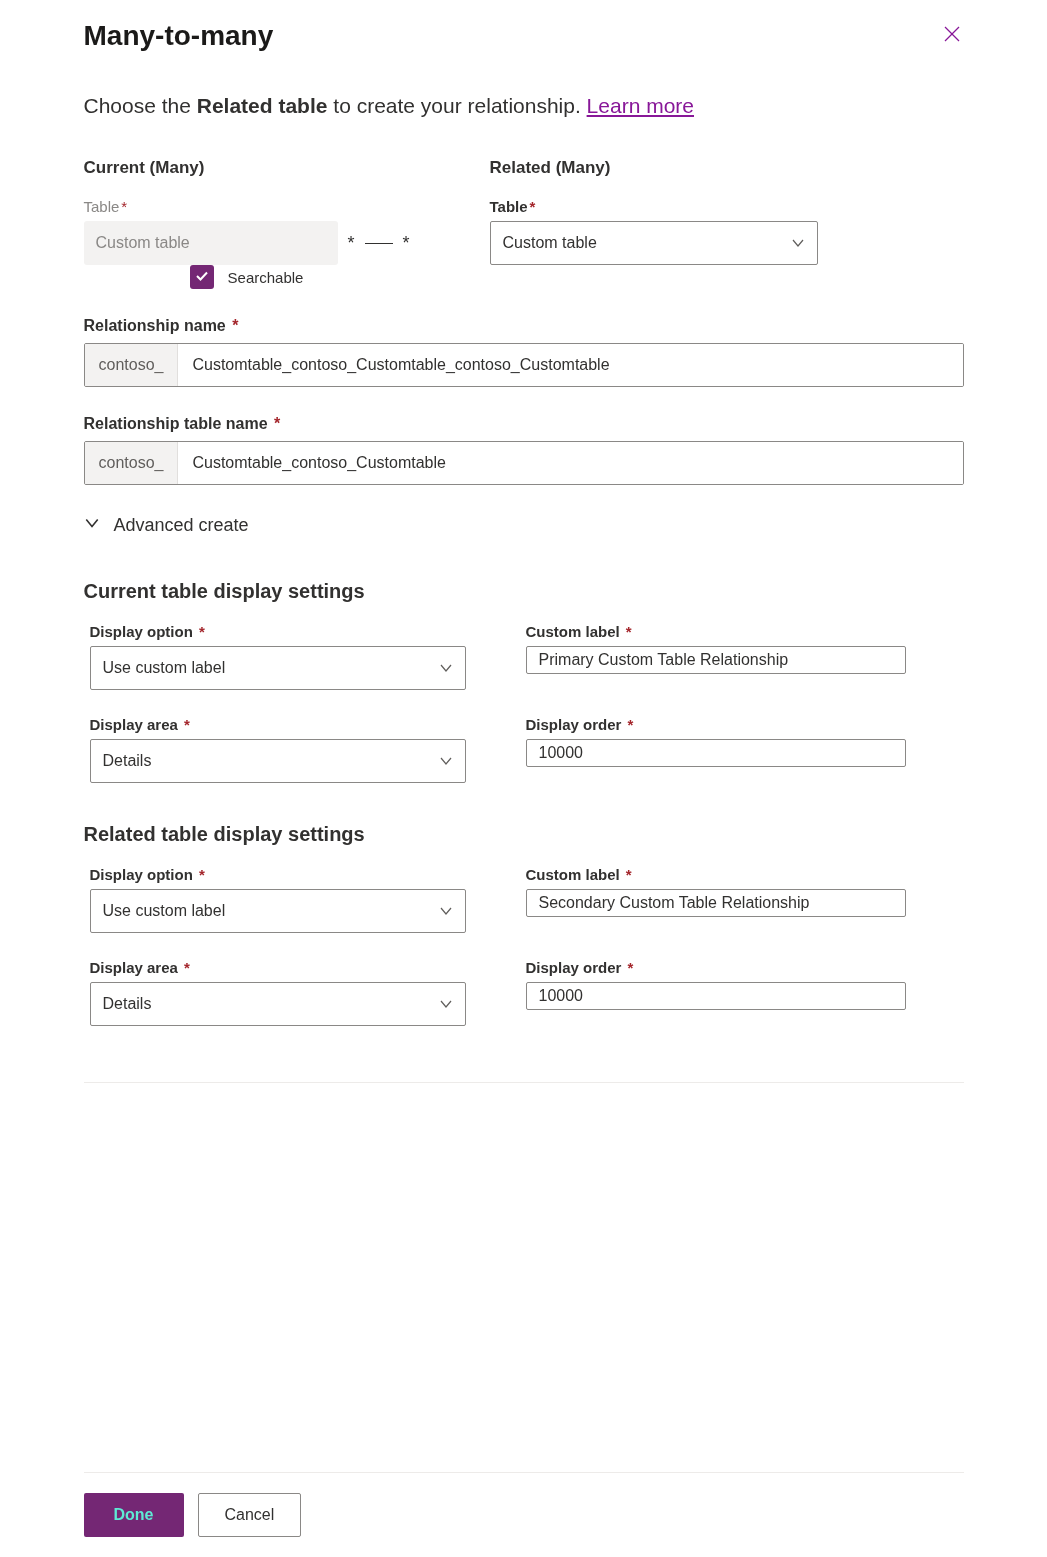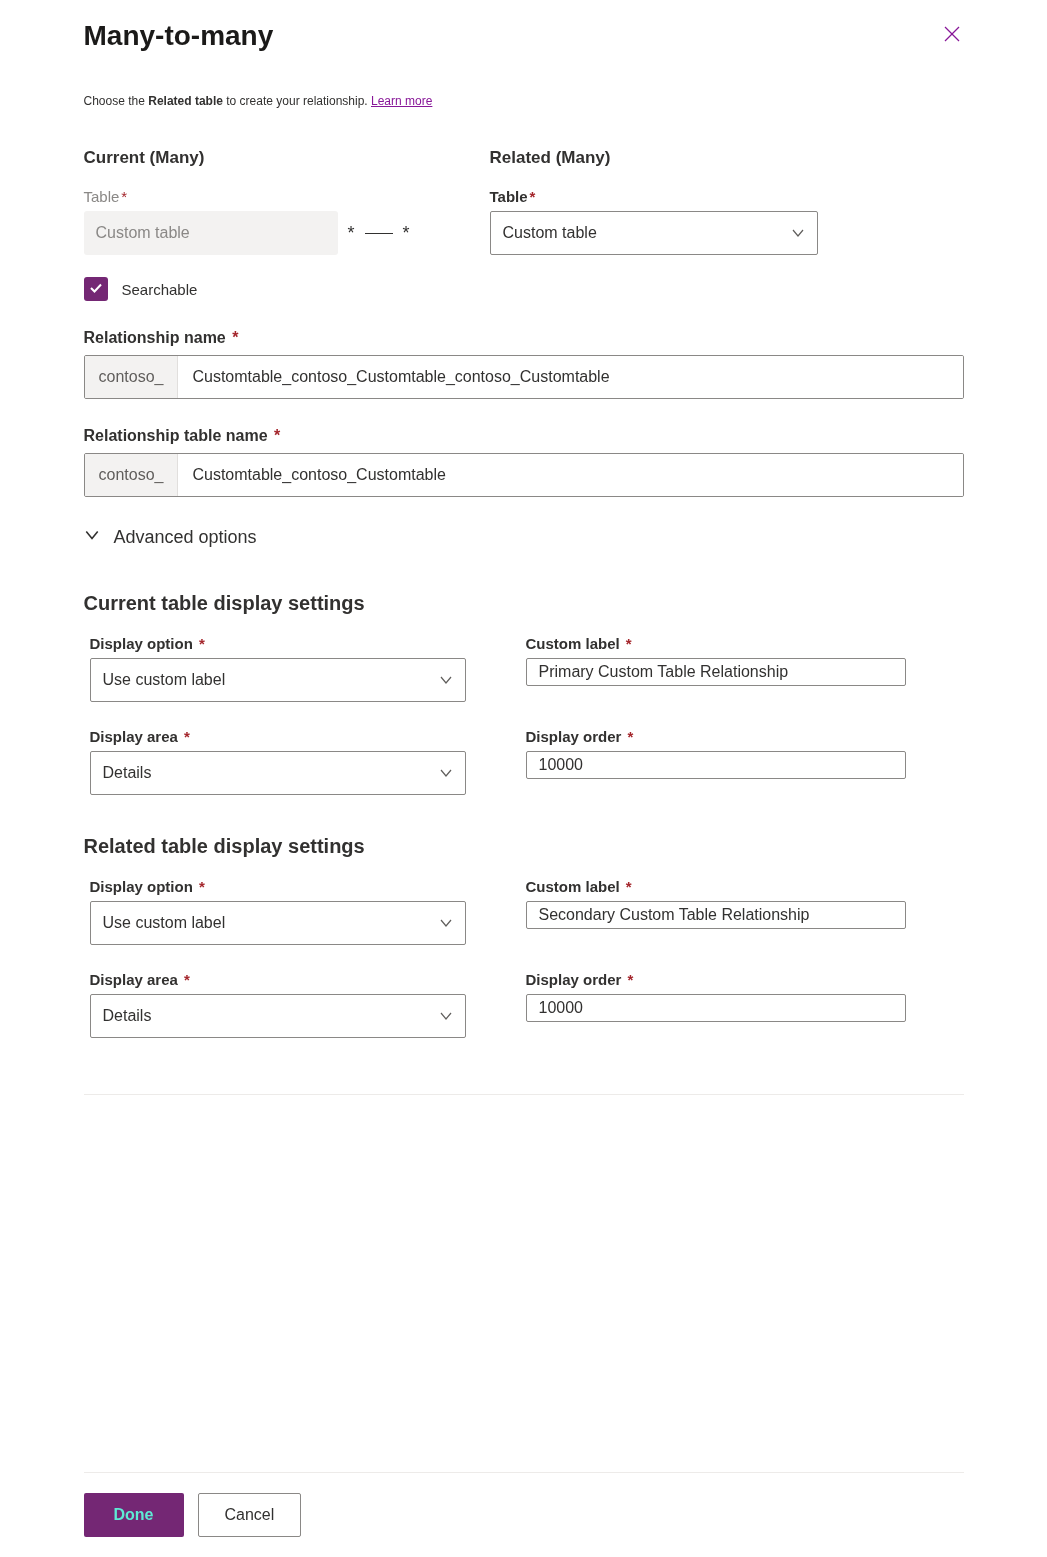--- a/index.html
+++ b/index.html
@@ -32,21 +32,21 @@
   }
   .close-btn {
     background: none;
     border: none;
     cursor: pointer;
     color: #881798;
     font-size: 20px;
     padding: 4px;
   }
   .intro {
-    font-size: 12px;
+    font-size: 21px;
     color: #323130;
     margin: 18px 0 40px 0;
   }
   .intro b { font-weight: 700; }
   .intro a { color: #881798; text-decoration: underline; }
 
   .two-col {
     display: flex;
     gap: 80px;
     align-items: flex-start;
@@ -113,21 +113,21 @@
     top: 50%;
     transform: translateY(-50%);
     color: #605e5c;
   }
   .chev svg { display: block; }
 
   .checkbox-row {
     display: flex;
     align-items: center;
     gap: 14px;
-    margin-top: 22px;
+    justify-content: center;
   }
   .checkbox {
     width: 24px;
     height: 24px;
     background: #742774;
     border-radius: 3px;
     display: flex;
     align-items: center;
     justify-content: center;
     cursor: pointer;
@@ -319,21 +319,21 @@
     <div class="prefix">contoso_</div>
     <input type="text" value="Customtable_contoso_Customtable" style="">
   </div>
 
   <div class="expander">
     <span>
       <svg width="16" height="16" viewBox="0 0 14 14">
           <polyline points="2,4 7,10 12,4" fill="none" stroke="currentColor" stroke-width="1.4"></polyline>
         </svg>
     </span>
-    <span>Advanced options</span>
+    <span>Advanced create</span>
   </div>
 
   <div class="subheading">Current table display settings</div>
 
   <div class="settings-grid">
     <div class="fcol">
       <label class="field-label bold">
         <span>Display option</span><span class="req">&nbsp;*</span>
       </label>
       <div class="select narrow">

